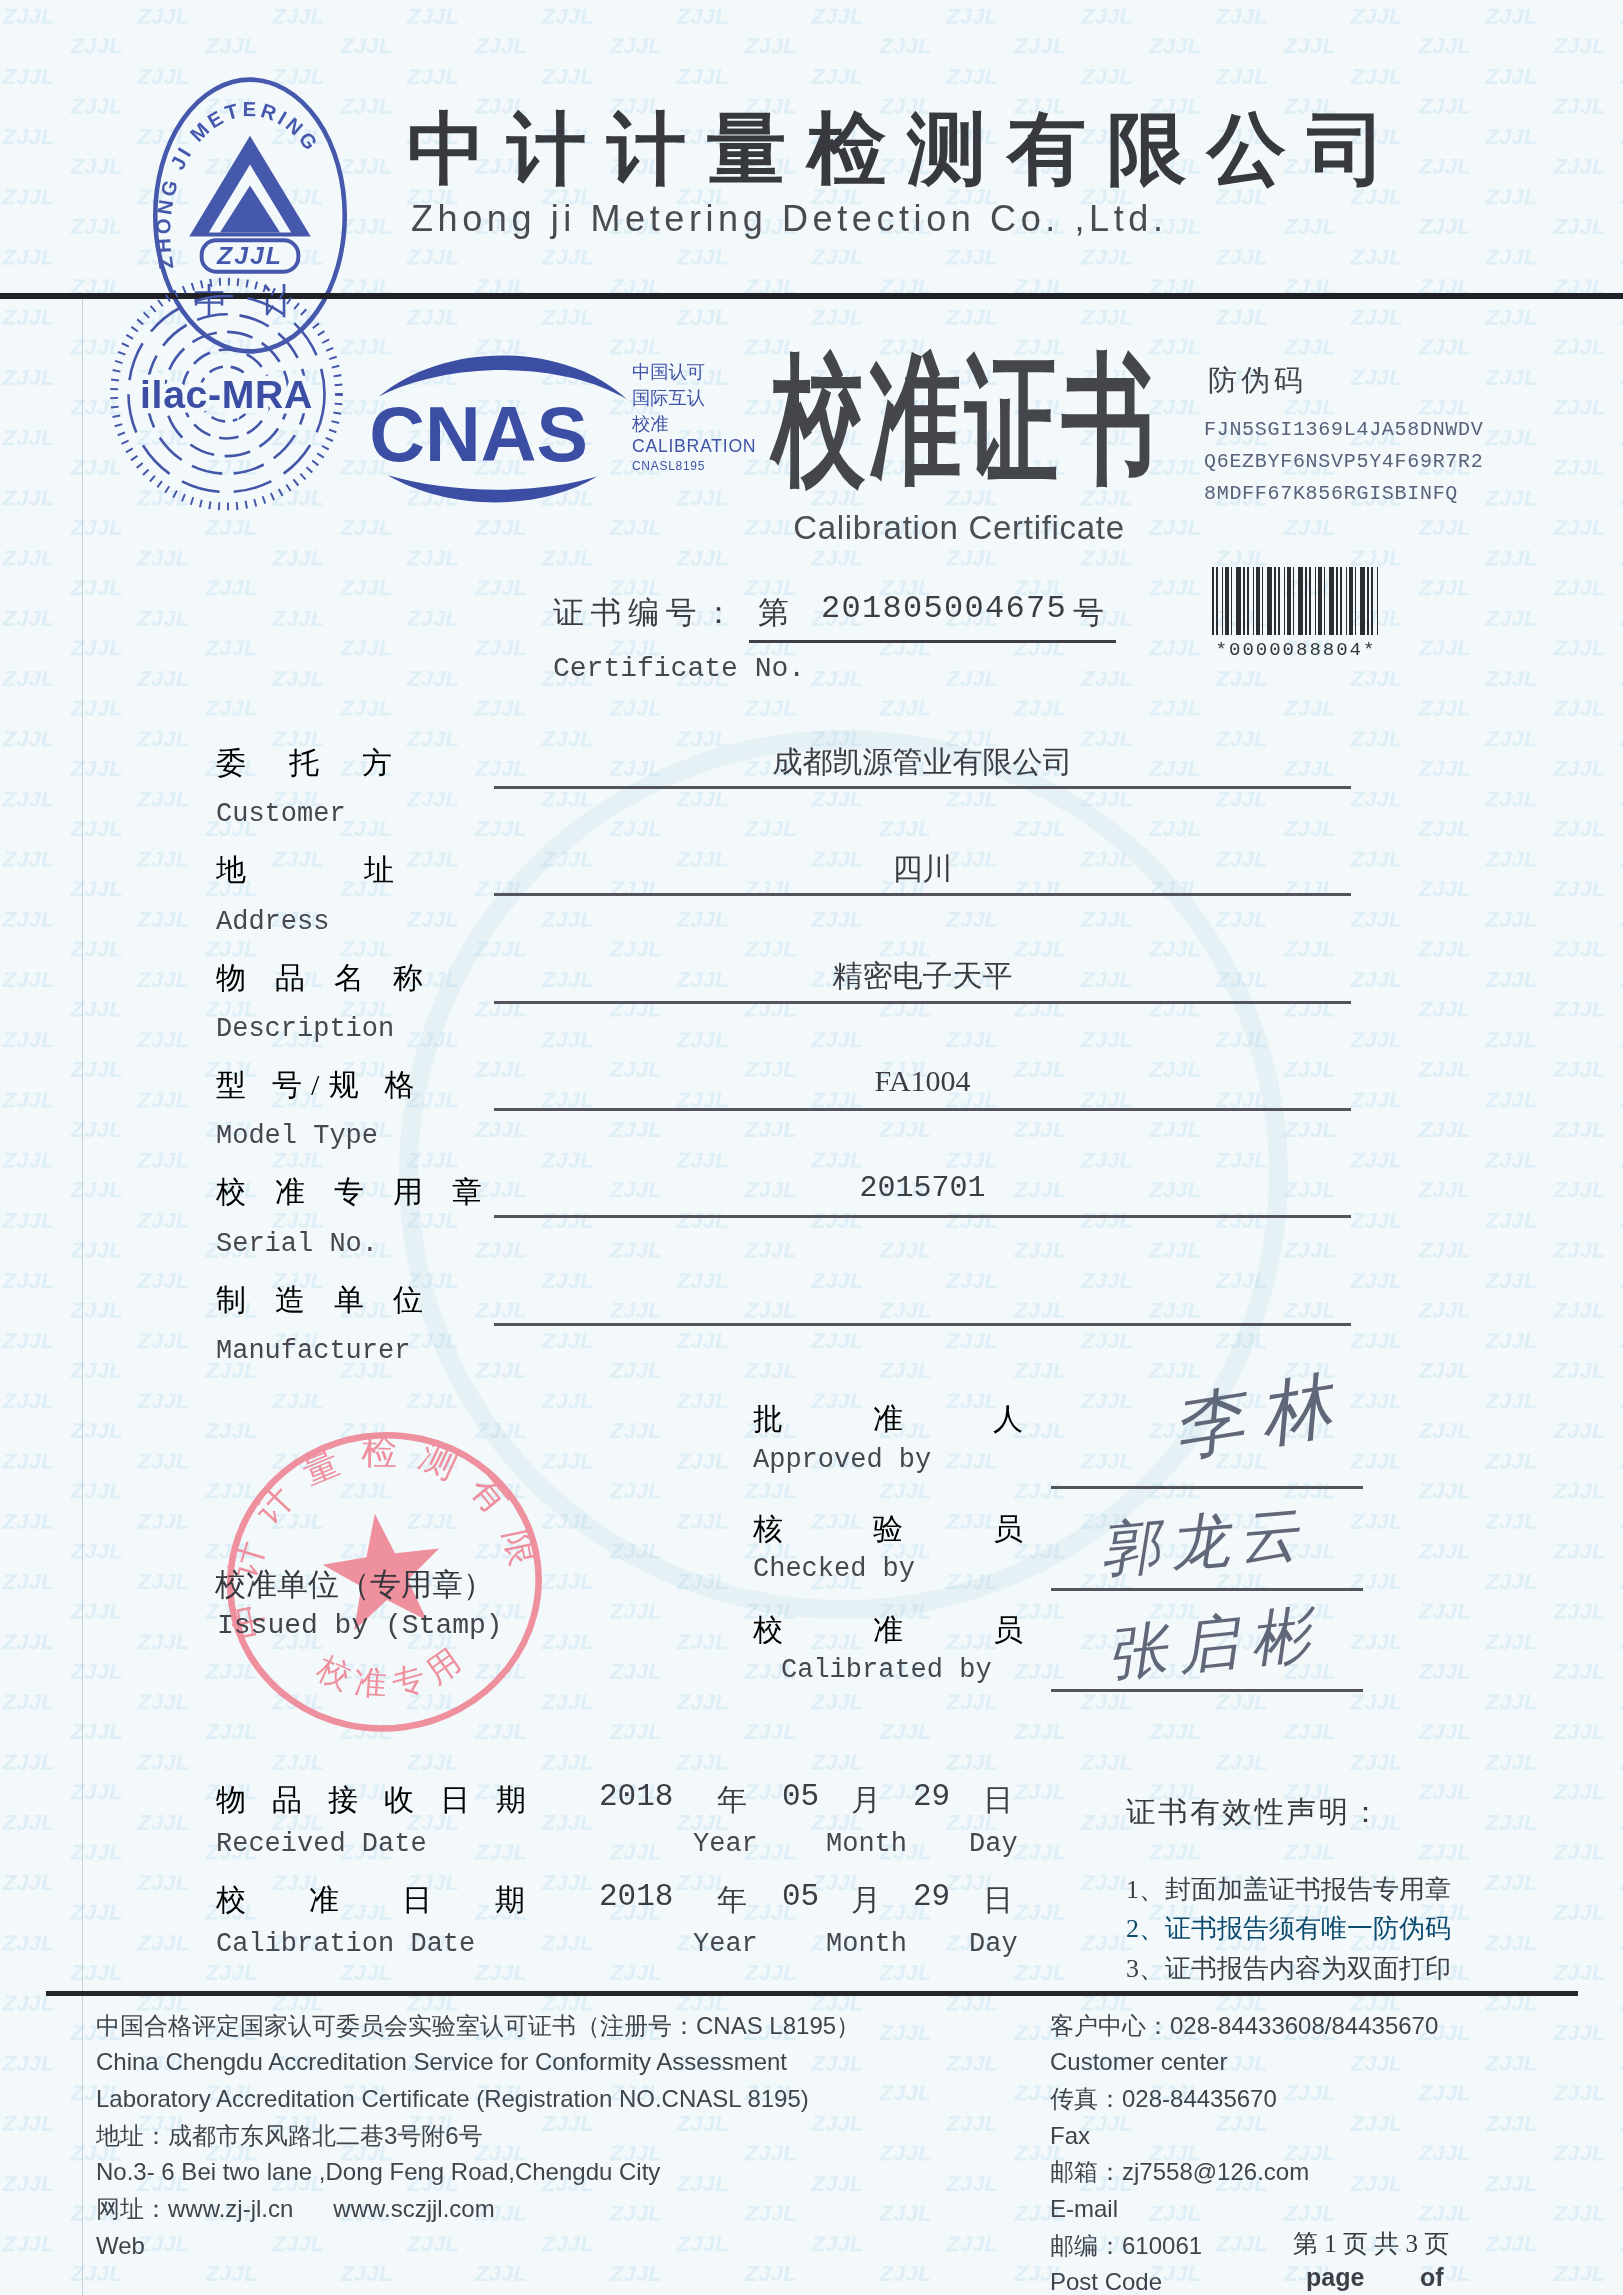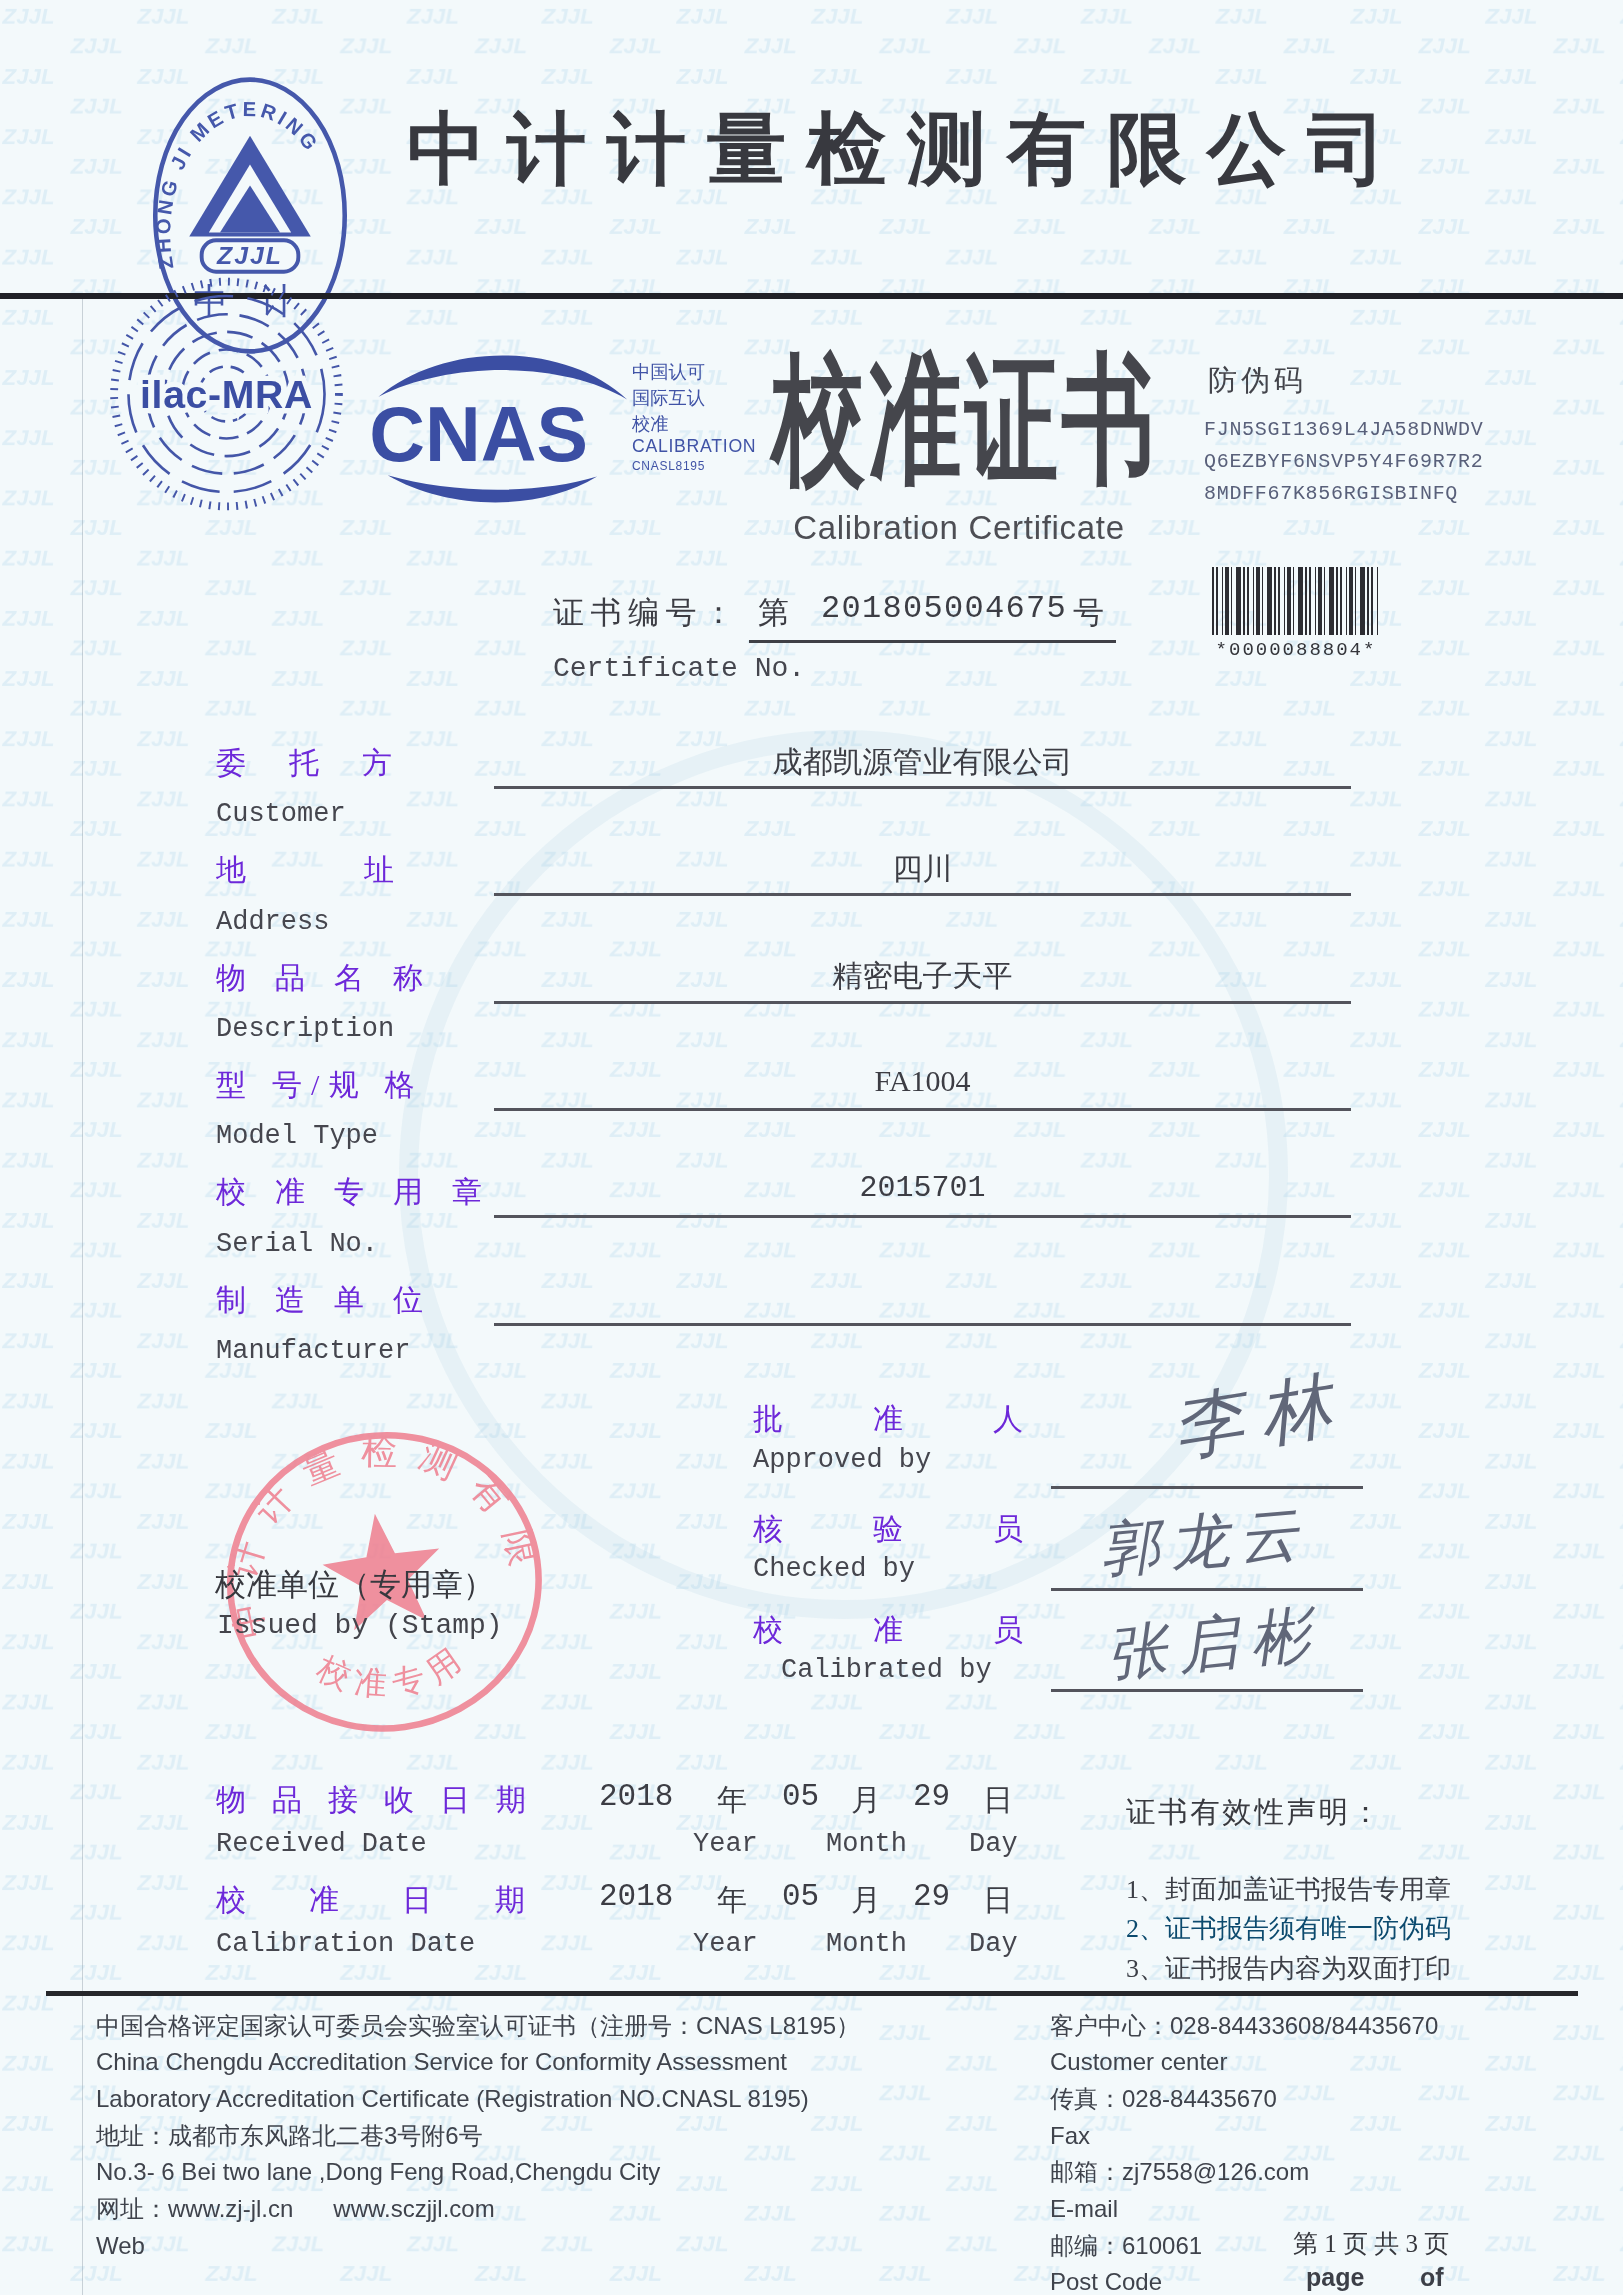--- a/index.html
+++ b/index.html
@@ -4,21 +4,21 @@
 <style>
   html,body{margin:0;padding:0;background:#e8eef1;}
   .page{position:relative;width:1623px;height:2295px;background:#f3f9fb;overflow:hidden;
         font-family:"Liberation Serif","DejaVu Serif",serif;color:#3c3d44;}
   .abs{position:absolute;white-space:nowrap;}
   .pre{white-space:pre;}
   .serif{font-family:"Liberation Serif","DejaVu Serif",serif;}
   .sans{font-family:"Liberation Sans","DejaVu Sans",sans-serif;}
   .mono{font-family:"Liberation Mono","DejaVu Sans Mono",monospace;}
   .blue{color:#4053a6;}
-  .lbl-cn{font-size:30px;color:#6d28d9;}
+  .lbl-cn{font-size:30px;color:#000000;}
   .lbl-en{font-size:27px;color:#45464e;font-family:"Liberation Mono","DejaVu Sans Mono",monospace;}
   .value{font-size:30px;color:#3c3d44;}
   .vline{border:0;height:2.6px;background:#53545c;}
   .center{text-align:center;}
   .rule{background:#202127;}
   .code-line{font-size:20px;line-height:32px;color:#59607a;letter-spacing:0.7px;}
   .sig{font-style:italic;color:#4e5468;opacity:.88;}
   .footer-line{font-size:24px;color:#3f434c;line-height:37px;}
   .barcode{background:
      repeating-linear-gradient(90deg,
@@ -58,20 +58,21 @@
     </text>
     <path d="M150,96 L243,250 L57,250 Z" fill="#4558ab"></path>
     <path d="M150,140 L213,244 L87,244 Z" fill="#f3f9fb"></path>
     <path d="M150,172 L196,244 L104,244 Z" fill="#4558ab"></path>
     <rect x="76" y="256" width="148" height="48" rx="22" fill="#f3f9fb" stroke="#4558ab" stroke-width="6"></rect>
     <text x="150" y="293" text-anchor="middle" font-family="Liberation Sans, DejaVu Sans, sans-serif" font-style="italic" font-weight="bold" font-size="38" fill="#4558ab" letter-spacing="3">ZJJL</text>
     <text x="150" y="368" text-anchor="middle" font-size="54" fill="#4558ab" letter-spacing="18" font-family="Liberation Serif, DejaVu Serif, serif">中 计</text>
   </svg>
 
   <div class="abs serif" style="left:407px;top:97px;font-size:79px;font-weight:bold;letter-spacing:21px;color:#38393f;">中计计量检测有限公司</div>
+  <div class="abs sans" style="left:411px;top:198px;font-size:36px;letter-spacing:4.6px;color:#4a4b51;">Zhong ji Metering Detection Co. ,Ltd.</div>
 
   <div class="abs rule" style="left:0;top:293px;width:1623px;height:5.9px;"></div>
 
   <svg class="abs" style="left:86px;top:274px;" width="281" height="240" viewBox="0 0 430 366">
     <g stroke="#4456a8" fill="none">
       <circle cx="215" cy="183" r="172" stroke-width="12" stroke-dasharray="3 11"></circle>
       <circle cx="215" cy="183" r="150" stroke-width="4" stroke-dasharray="60 22"></circle>
       <circle cx="215" cy="183" r="122" stroke-width="4" stroke-dasharray="48 18"></circle>
       <circle cx="215" cy="183" r="95" stroke-width="4" stroke-dasharray="40 16"></circle>
       <circle cx="215" cy="183" r="68" stroke-width="4" stroke-dasharray="30 14"></circle>

